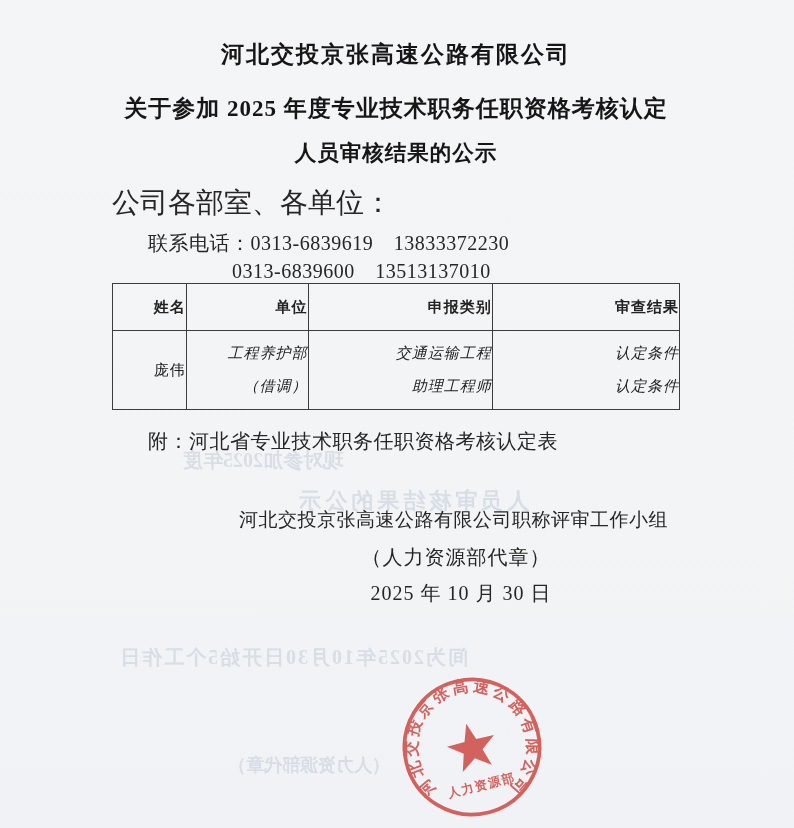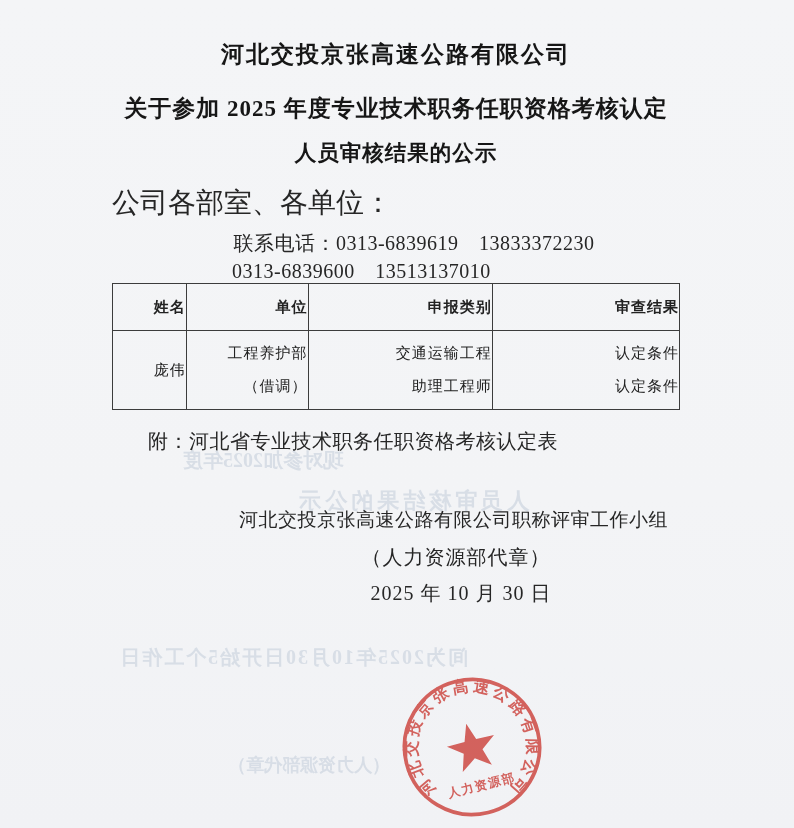--- a/index.html
+++ b/index.html
@@ -14,29 +14,29 @@
     color:#262626;
   }
   .doc{position:relative;z-index:2;padding:40px 114px 0 112px;}
   .title{text-align:center;font-weight:bold;color:#161616;}
   .t1{font-size:23px;line-height:30px;margin:0 0 24px 0;letter-spacing:2px;}
   .t2{font-size:23px;line-height:30px;margin:0 0 14px 0;letter-spacing:1px;}
   .t3{font-size:21.5px;line-height:30px;margin:0 0 20px 0;letter-spacing:1px;}
   .salutation{font-size:28px;line-height:30px;margin-bottom:8px;}
   .para{font-size:20px;line-height:38px;margin:0 0 2px 0;text-indent:2em;
         text-align:justify;letter-spacing:.5px;}
-  .contact{font-size:20px;line-height:34px;padding-left:36px;letter-spacing:.5px;text-align:center;}
+  .contact{font-size:20px;line-height:34px;padding-left:36px;letter-spacing:.5px;}
   .phone2{font-size:20px;line-height:23px;padding-left:120px;letter-spacing:.5px;}
   table.review{border-collapse:collapse;width:100%;table-layout:fixed;
         font-family:"Liberation Sans","DejaVu Sans",sans-serif;}
   table.review th,table.review td{border:1px solid #3c3c3c;text-align:right;
         vertical-align:middle;padding:0;color:#222;}
   table.review th{height:46px;font-size:15px;font-weight:bold;letter-spacing:1px;}
   table.review td{height:78px;font-size:15px;font-weight:500;letter-spacing:1px;}
-  .cell2{display:flex;flex-direction:column;justify-content:space-around;height:66px;padding:6px 0;}
+  .cell2{display:flex;flex-direction:column;justify-content:space-around;height:66px;padding:6px 0;font-style:italic;}
   .attach{margin-top:17px;font-size:20px;line-height:29px;padding-left:36px;letter-spacing:.5px;}
   .sig1{margin-top:49px;font-size:19px;line-height:29px;text-align:right;
         padding-right:12px;letter-spacing:.5px;}
   .sig2{margin-top:8px;font-size:20px;line-height:30px;text-align:center;
         padding-left:120px;letter-spacing:1px;}
   .sigdate{margin-top:6px;font-size:20px;line-height:30px;text-align:center;
         padding-left:130px;letter-spacing:1px;}
   
   .ghost{position:absolute;z-index:1;color:#c3cdda;opacity:.55;
         transform:scaleX(-1);filter:blur(.7px);white-space:nowrap;

